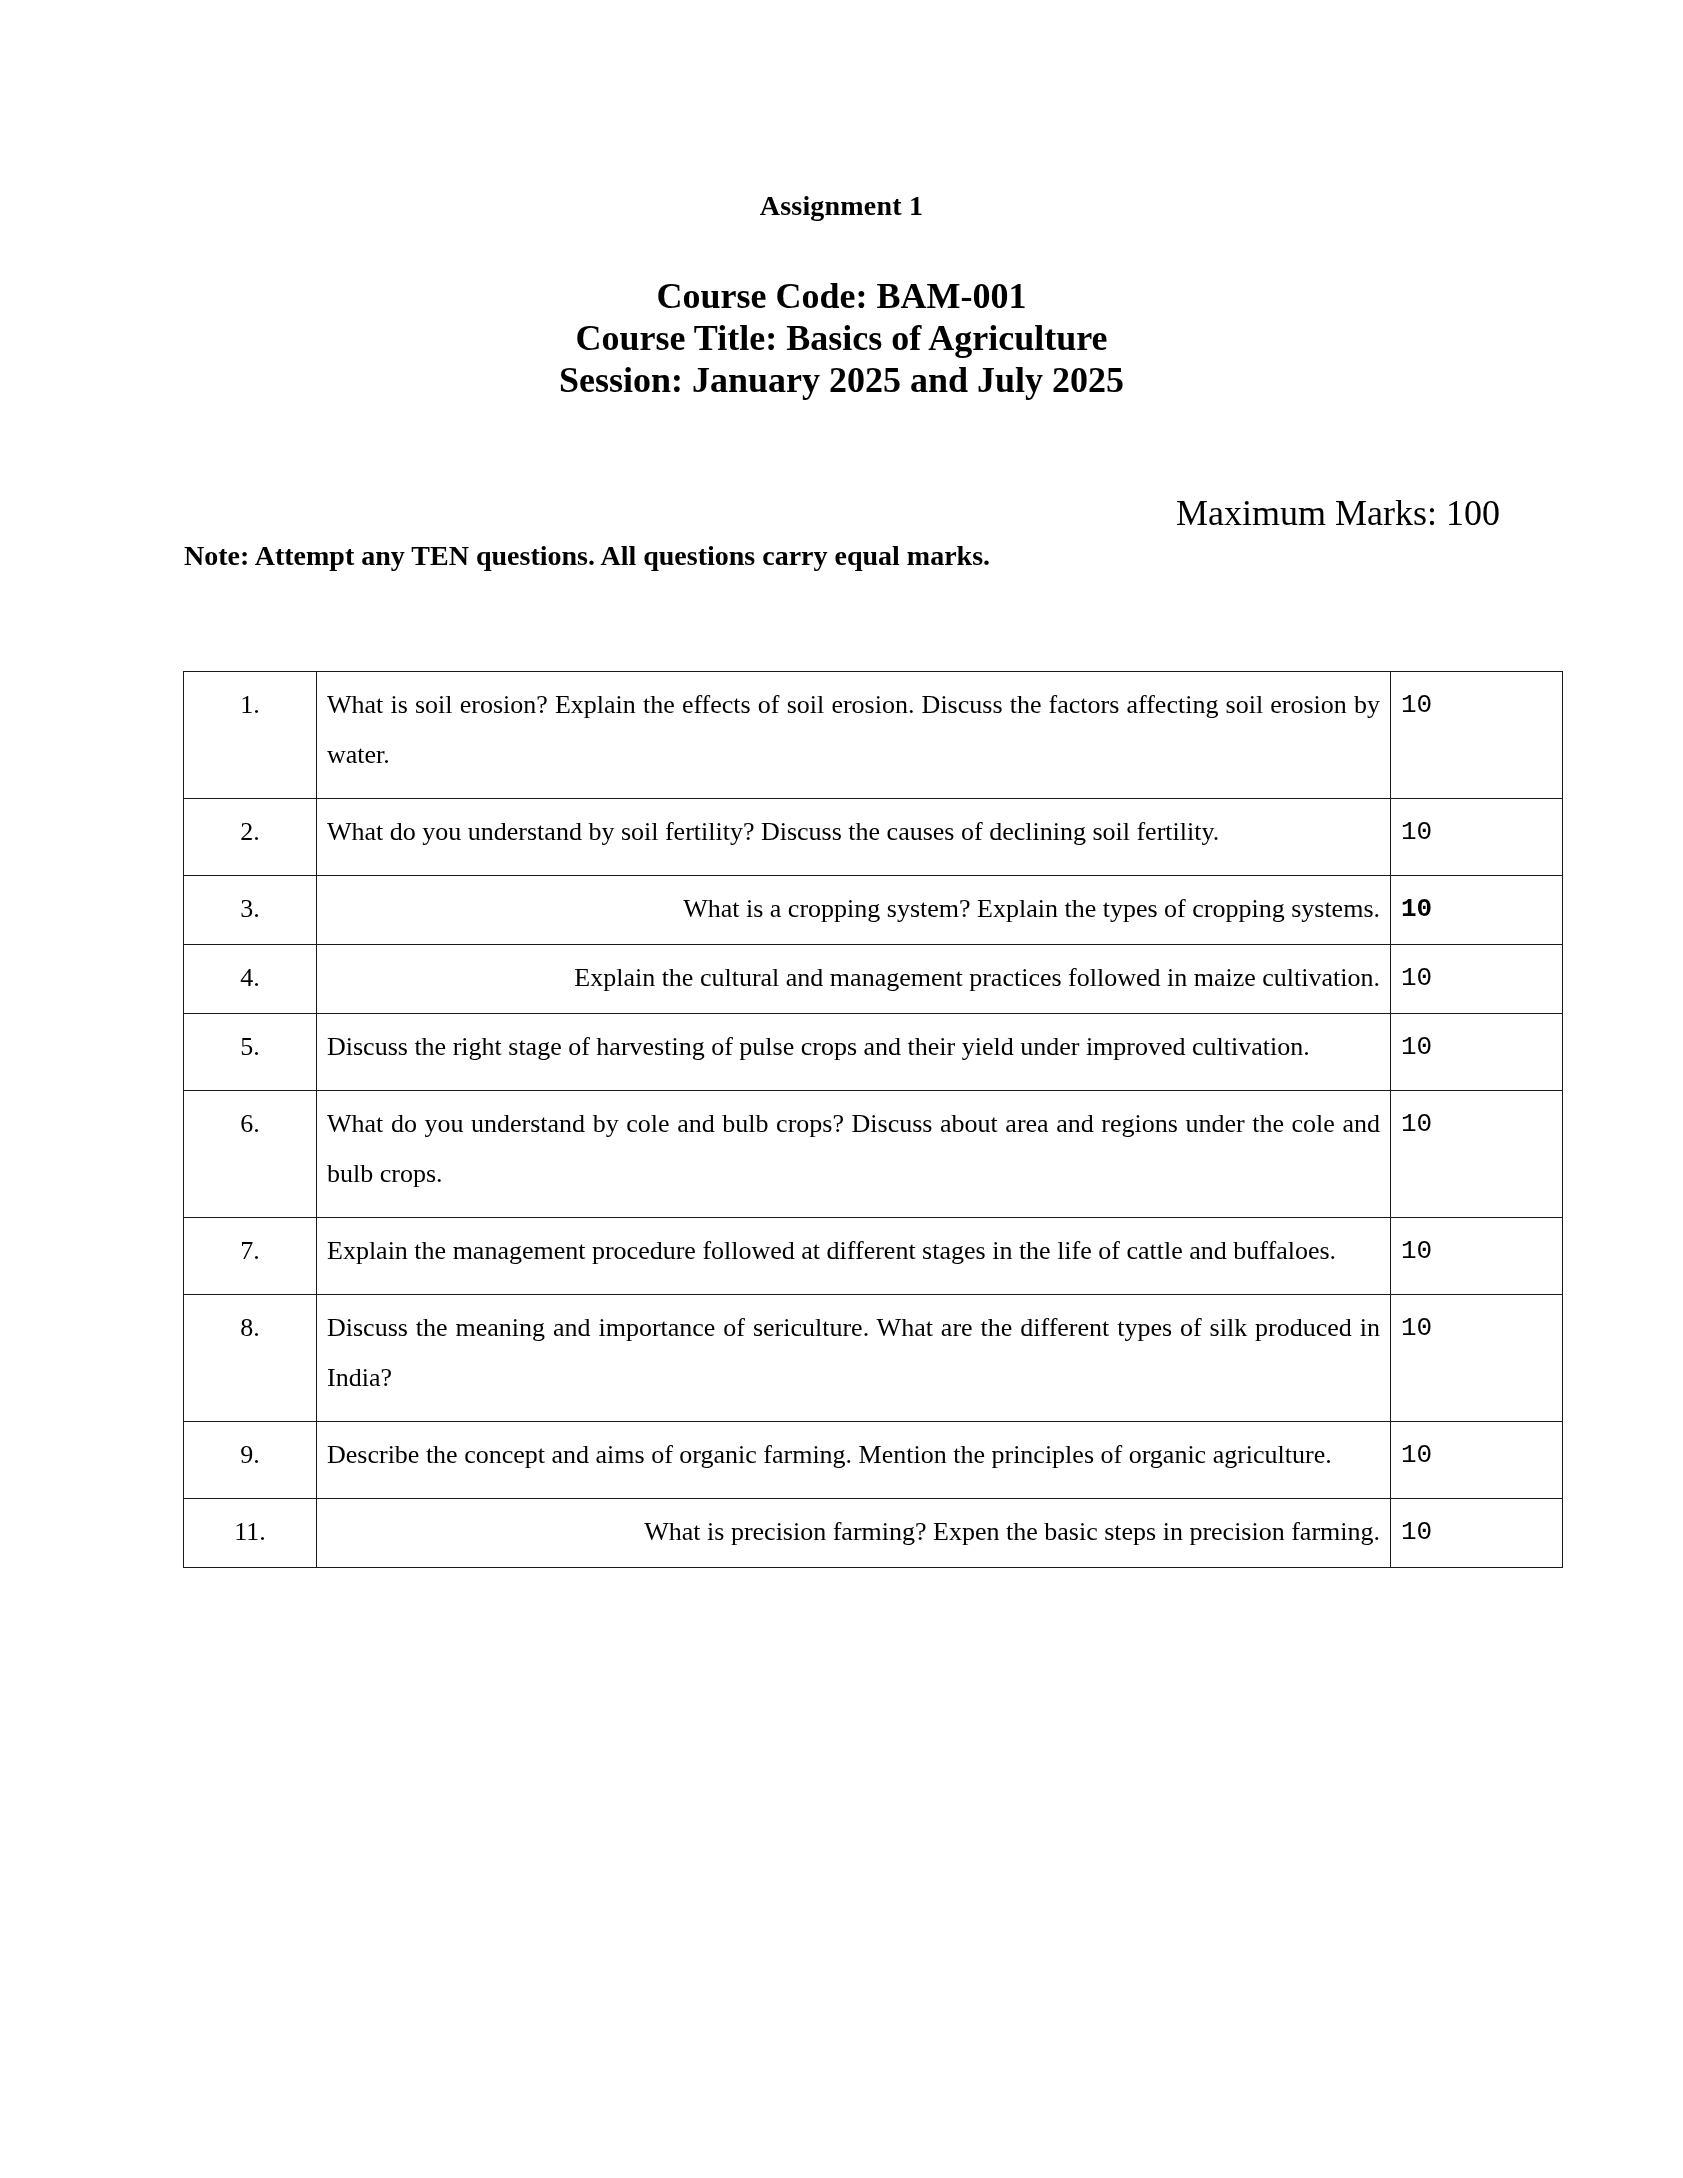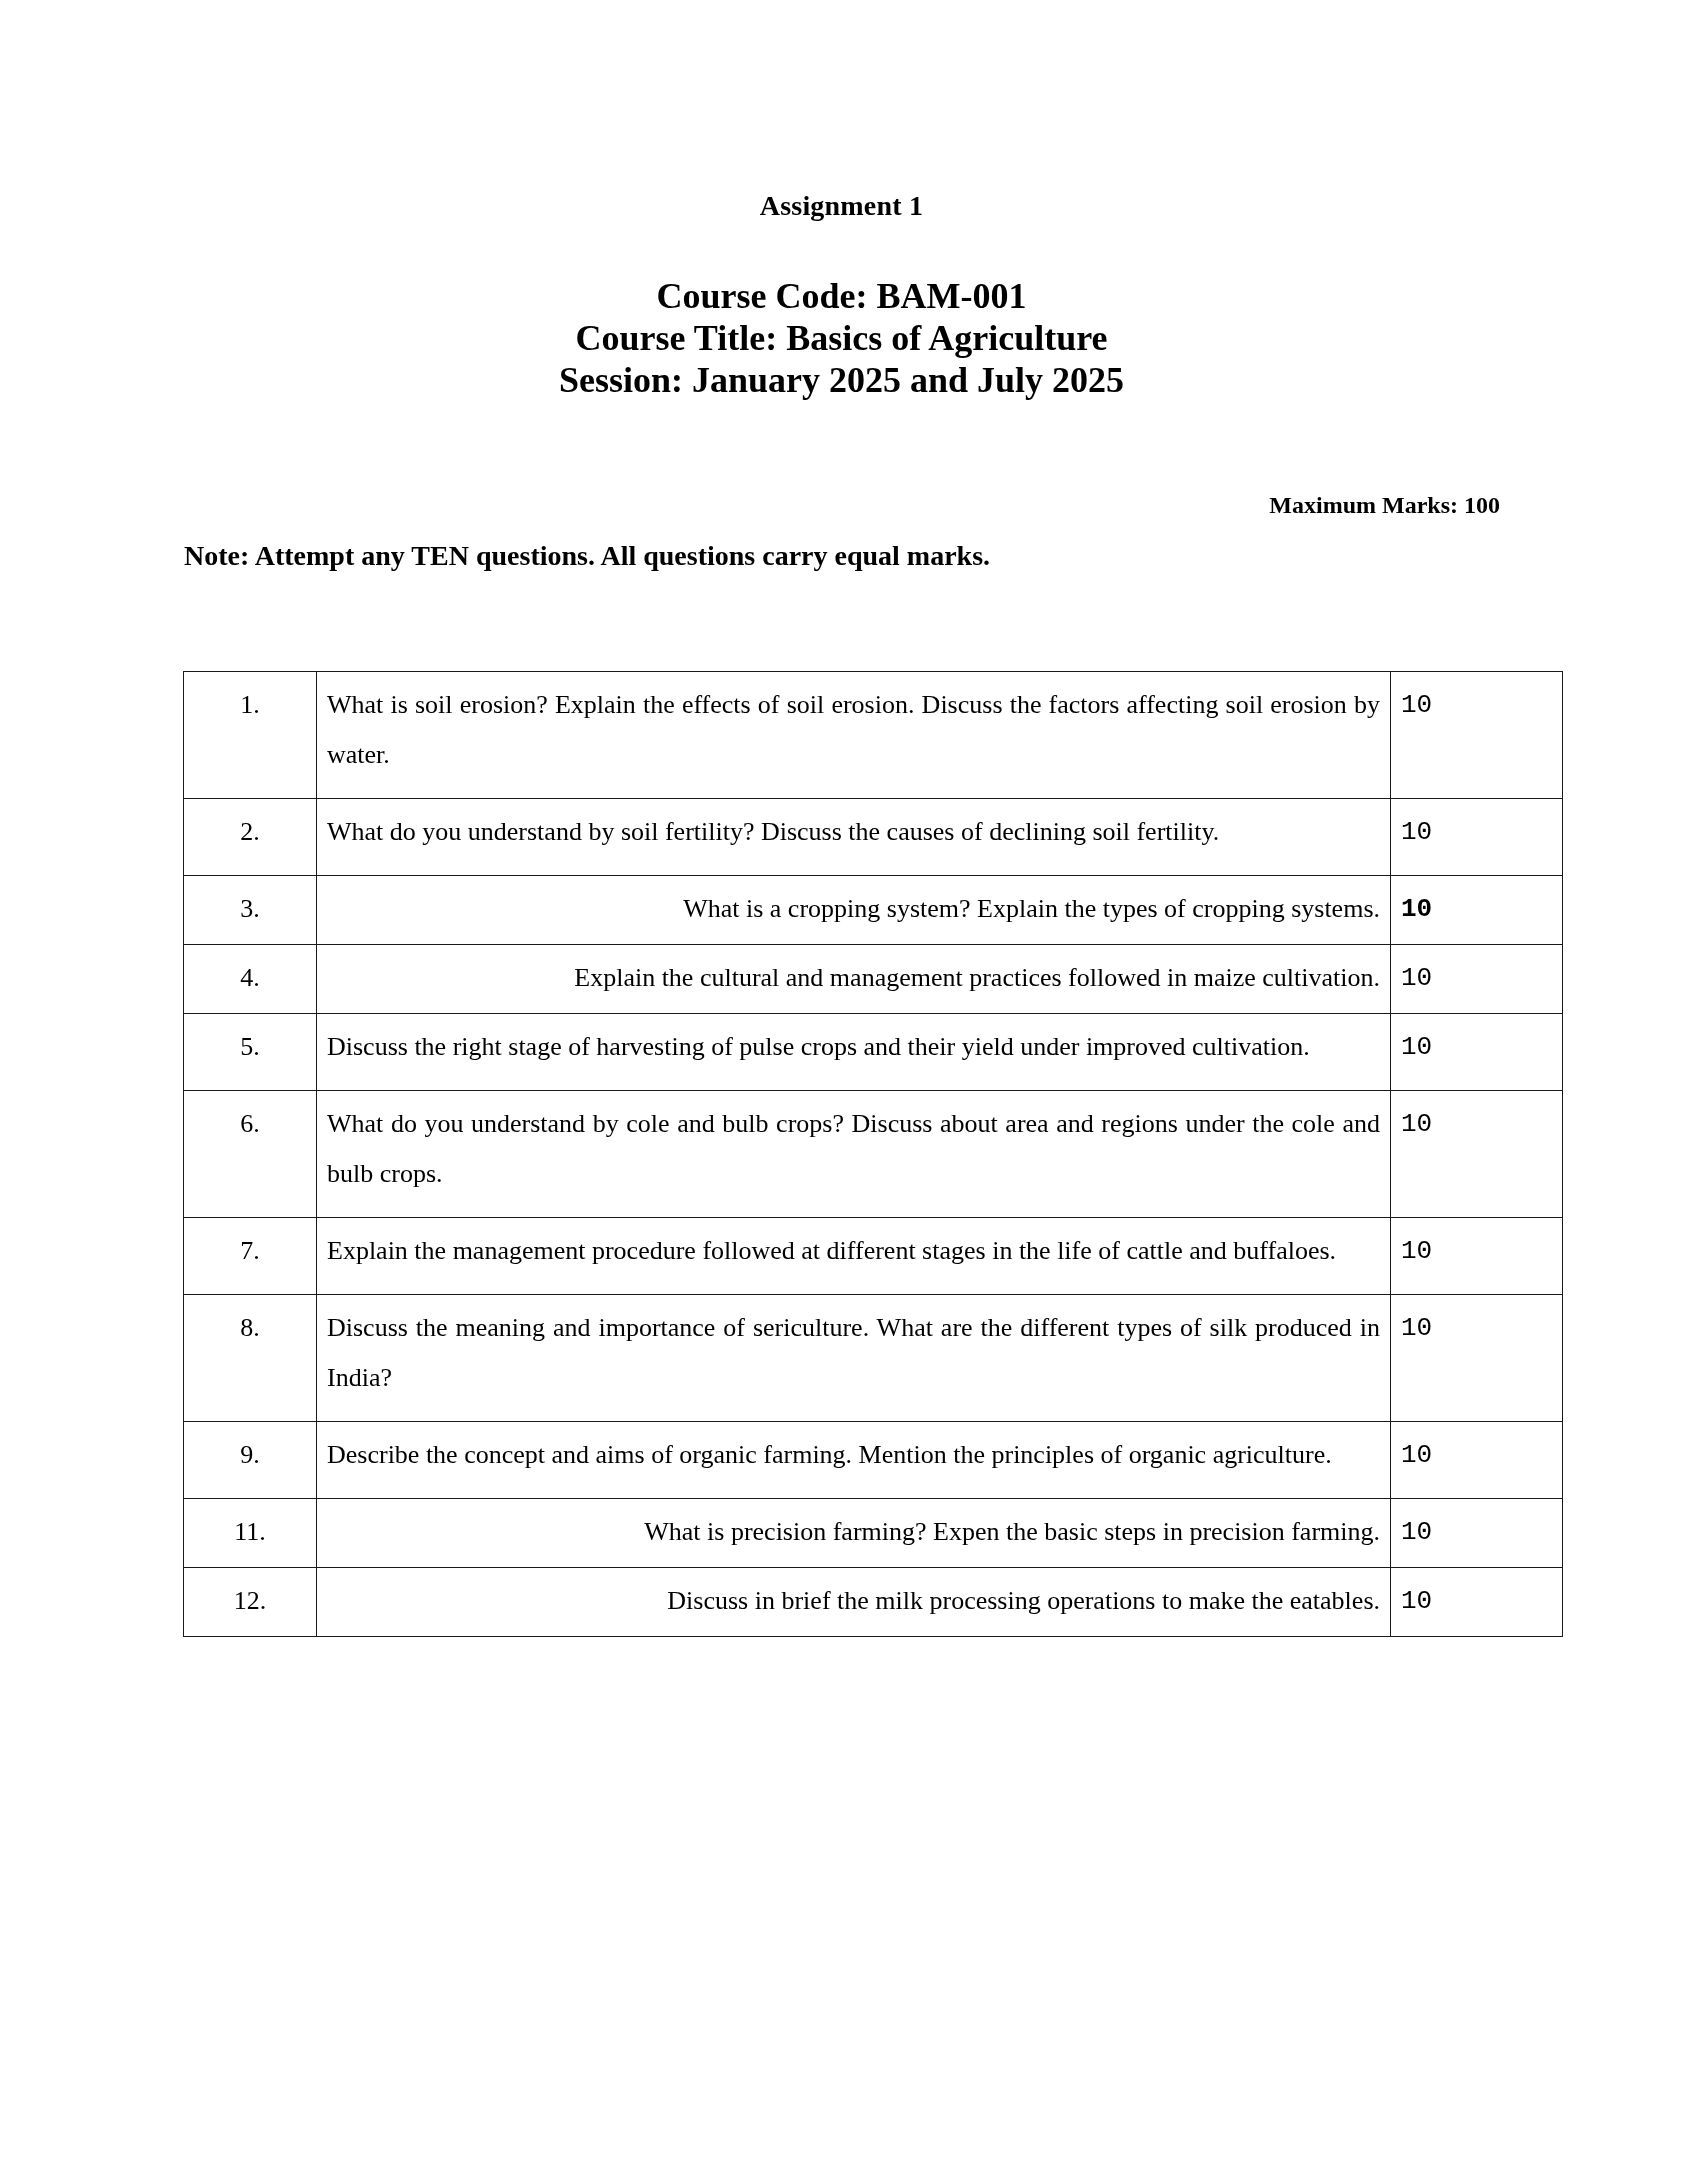--- a/index.html
+++ b/index.html
@@ -50,22 +50,22 @@
     white-space: nowrap;
   }
 
   
   .max-marks {
     position: absolute;
     top: 492px;
     left: 183px;
     width: 1317px;
     text-align: right;
-    font-size: 24px;
-    font-weight: bold;
+    font-size: 36px;
+    font-weight: normal;
   }
 
   .note-line {
     position: absolute;
     top: 540px;
     left: 184px;
     font-size: 28px;
     font-weight: bold;
     white-space: nowrap;
   }
@@ -179,22 +179,17 @@
         <tr class="two-line">
           <td class="col-num">9.</td>
           <td class="col-q">Describe the concept and aims of organic farming. Mention the principles of organic agriculture.</td>
           <td class="col-marks">10</td>
         </tr>
         <tr>
           <td class="col-num">11.</td>
           <td class="col-q single">What is precision farming? Expen the basic steps in precision farming.</td>
           <td class="col-marks">10</td>
         </tr>
-        <tr>
-          <td class="col-num">12.</td>
-          <td class="col-q single">Discuss in brief the milk processing operations to make the eatables.</td>
-          <td class="col-marks">10</td>
-        </tr>
       </tbody>
   </table>
 
 </div>
 
 
 </body></html>

